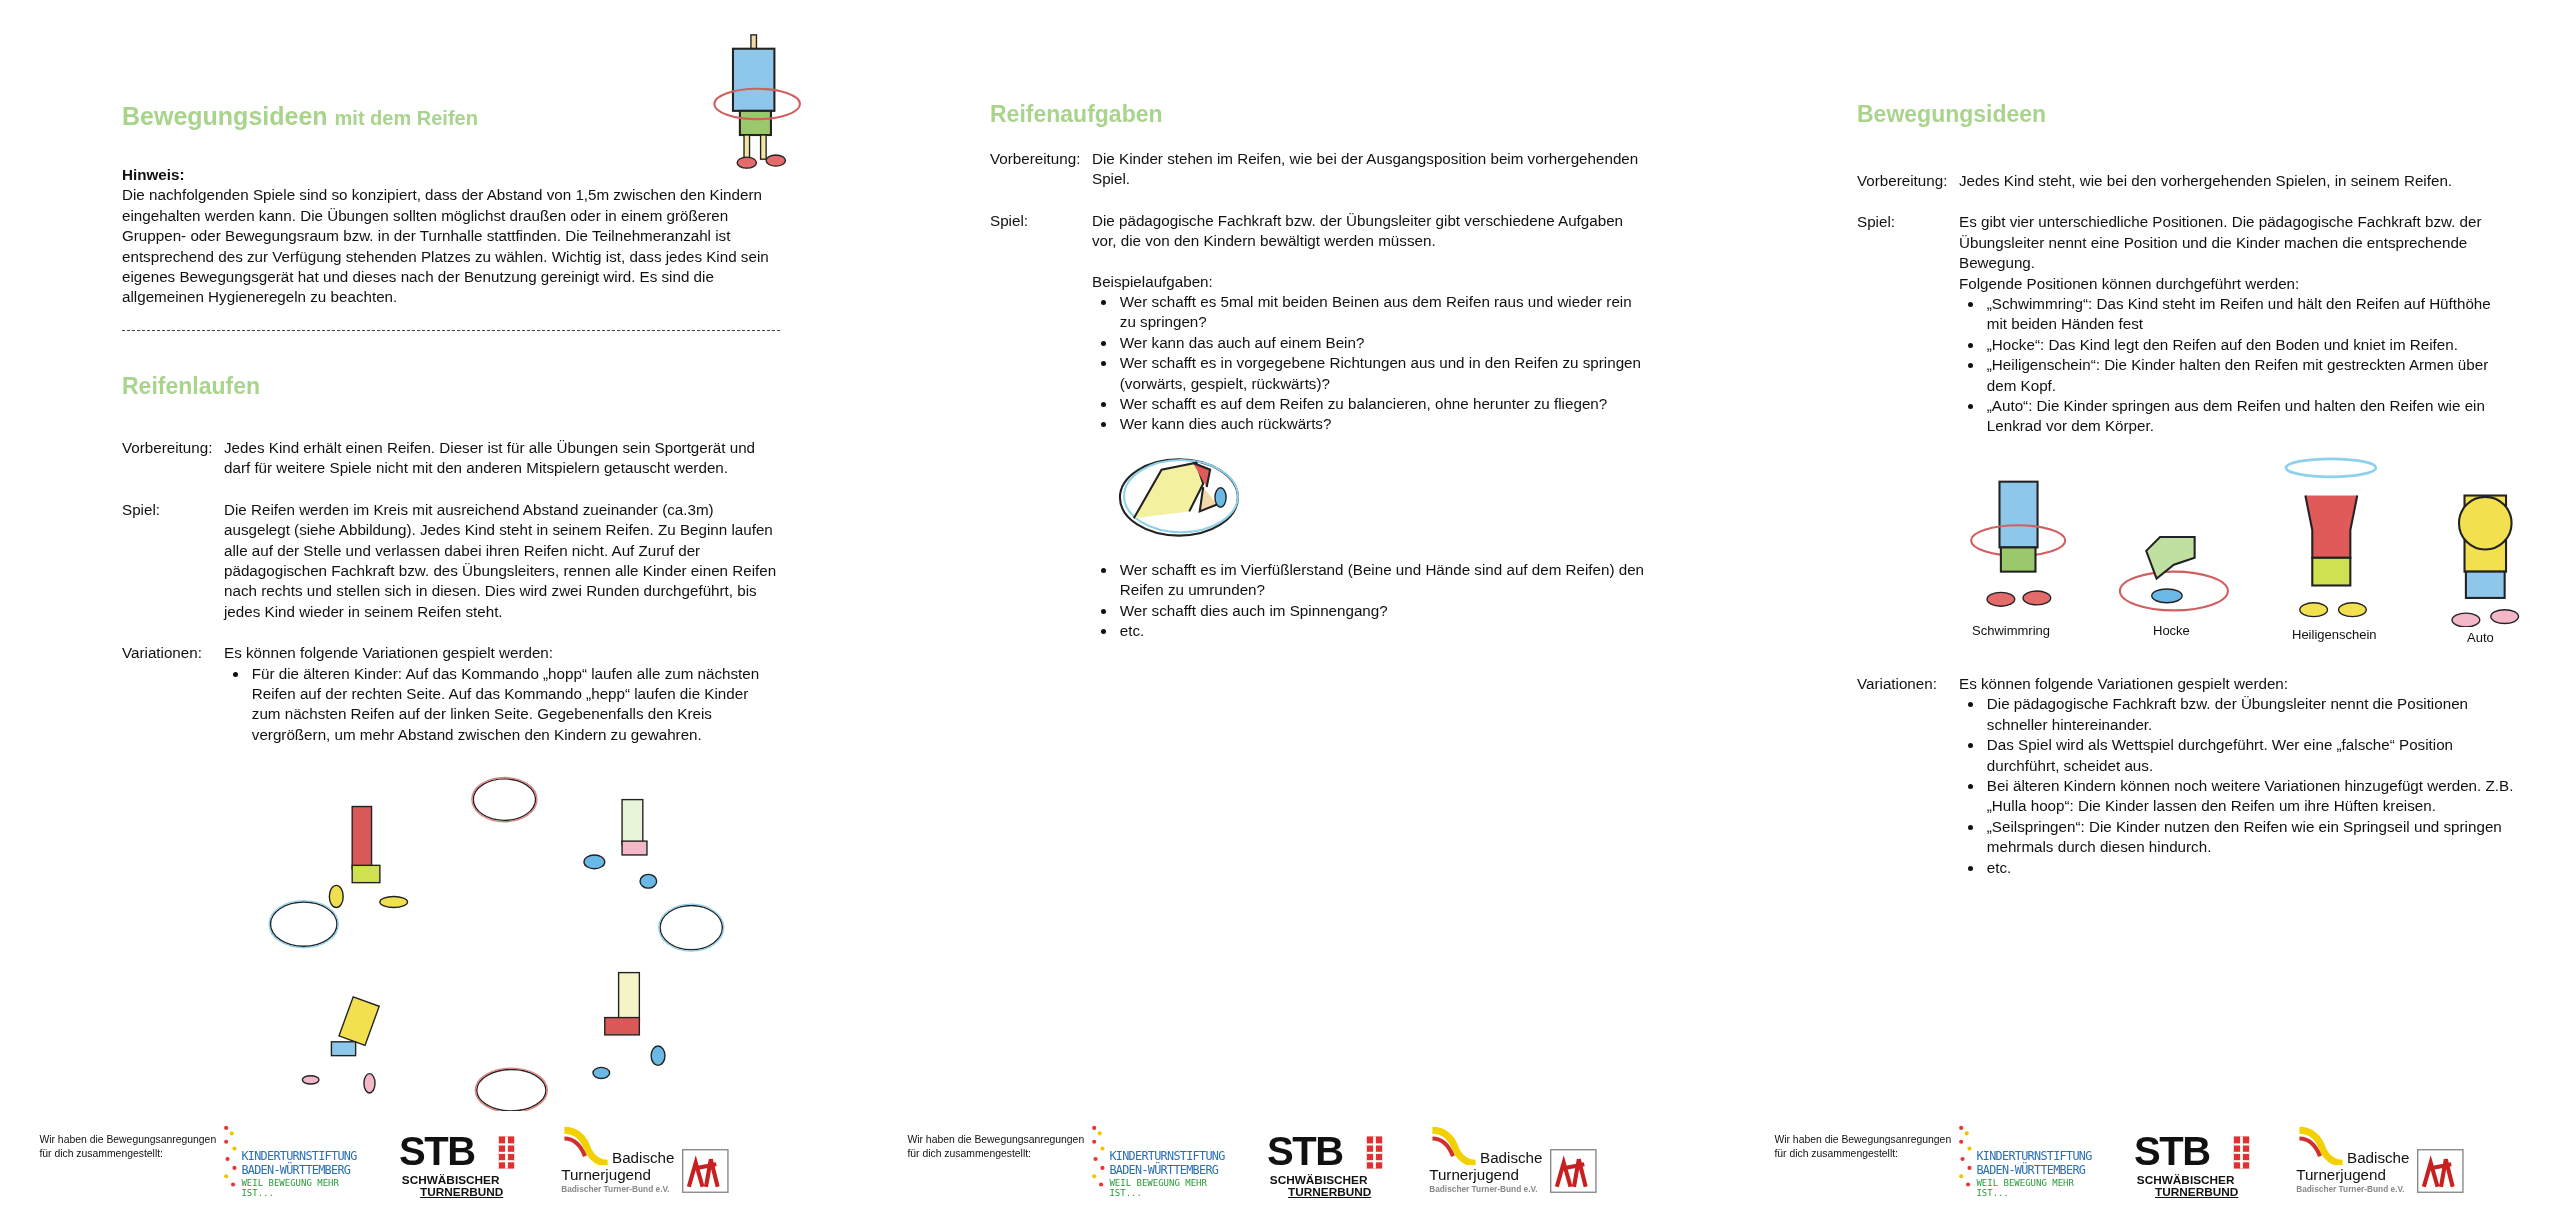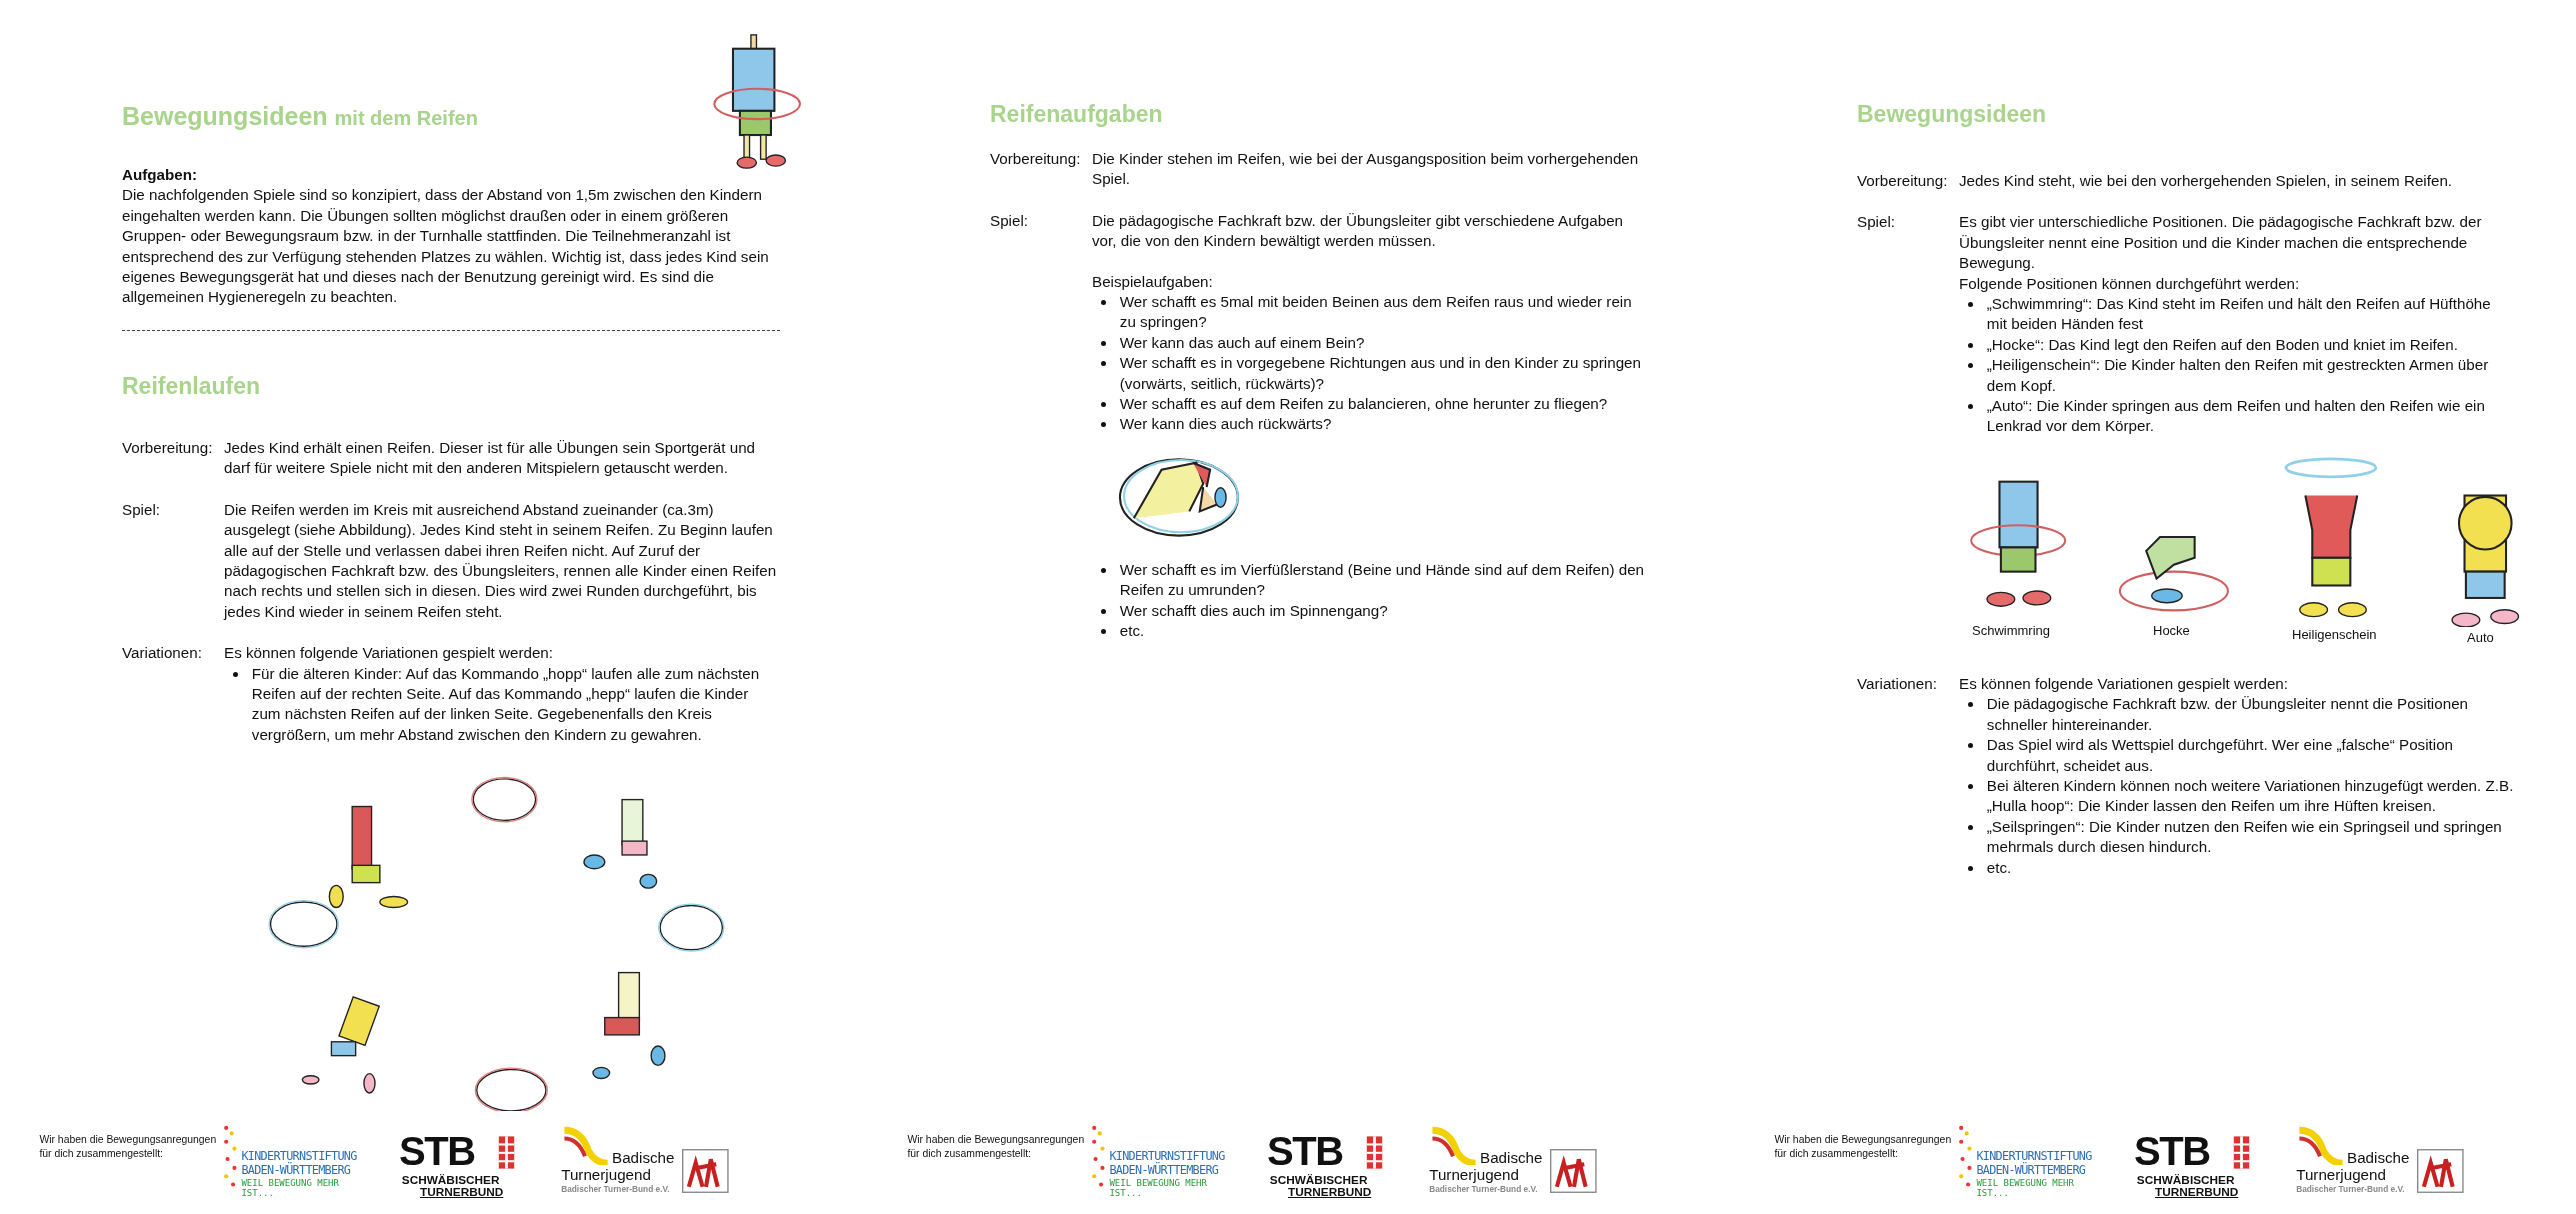--- a/index.html
+++ b/index.html
@@ -53,21 +53,21 @@
     <rect x="30" y="30" width="60" height="90" fill="#8fc7ea" stroke="#222" stroke-width="3"></rect>
     <rect x="40" y="120" width="45" height="35" fill="#9ac86a" stroke="#222" stroke-width="3"></rect>
     <rect x="46" y="155" width="8" height="35" fill="#f3e7a0" stroke="#222" stroke-width="2"></rect>
     <rect x="70" y="155" width="8" height="35" fill="#f3e7a0" stroke="#222" stroke-width="2"></rect>
     <ellipse cx="50" cy="195" rx="14" ry="8" fill="#e56a6a" stroke="#222" stroke-width="2"></ellipse>
     <ellipse cx="92" cy="192" rx="14" ry="8" fill="#e56a6a" stroke="#222" stroke-width="2"></ellipse>
     <ellipse cx="65" cy="110" rx="62" ry="22" fill="none" stroke="#d06060" stroke-width="3"></ellipse>
   </svg>
 
   <div class="content" style="top:165px">
-    <div class="hint-title">Aufgaben:</div>
+    <div class="hint-title">Hinweis:</div>
     <div>Die nachfolgenden Spiele sind so konzipiert, dass der Abstand von 1,5m zwischen den Kindern eingehalten werden kann. Die Übungen sollten möglichst draußen oder in einem größeren Gruppen- oder Bewegungsraum bzw. in der Turnhalle stattfinden. Die Teilnehmeranzahl ist entsprechend des zur Verfügung stehenden Platzes zu wählen. Wichtig ist, dass jedes Kind sein eigenes Bewegungsgerät hat und dieses nach der Benutzung gereinigt wird. Es sind die allgemeinen Hygieneregeln zu beachten.</div>
   </div>
 
   <div class="dashline"></div>
 
   <div class="h-sec" style="top:373px">Reifenlaufen</div>
 
   <div class="content" style="top:438px">
     <div class="row">
       <div class="lbl">Vorbereitung:</div>
@@ -182,21 +182,21 @@
     </div>
     <div class="row">
       <div class="lbl">Spiel:</div>
       <div class="txt">
         <div>Die pädagogische Fachkraft bzw. der Übungsleiter gibt verschiedene Aufgaben vor, die von den Kindern bewältigt werden müssen.</div>
         <div style="height:20px"></div>
         <div>Beispielaufgaben:</div>
         <ul>
           <li>Wer schafft es 5mal mit beiden Beinen aus dem Reifen raus und wieder rein zu springen?</li>
           <li>Wer kann das auch auf einem Bein?</li>
-          <li>Wer schafft es in vorgegebene Richtungen aus und in den Kinder zu springen (vorwärts, seitlich, rückwärts)?</li>
+          <li>Wer schafft es in vorgegebene Richtungen aus und in den Reifen zu springen (vorwärts, gespielt, rückwärts)?</li>
           <li>Wer schafft es auf dem Reifen zu balancieren, ohne herunter zu fliegen?</li>
           <li>Wer kann dies auch rückwärts?</li>
         </ul>
         <svg width="222" height="111" style="margin:7px 0 0 21px;display:block" viewBox="0 0 320 160">
           <ellipse cx="95" cy="80" rx="85" ry="55" fill="none" stroke="#222" stroke-width="3"></ellipse>
           <ellipse cx="98" cy="78" rx="82" ry="52" fill="none" stroke="#8fd0ea" stroke-width="3"></ellipse>
           <path d="M30 110 L70 40 L120 30 L130 60 L110 100" fill="#f3f0a0" stroke="#222" stroke-width="3"></path>
           <path d="M115 30 L140 40 L135 65" fill="#e05a5a" stroke="#222" stroke-width="3"></path>
           <path d="M130 65 L125 100 L150 90" fill="#f3d9a8" stroke="#222" stroke-width="3"></path>
           <ellipse cx="155" cy="80" rx="8" ry="14" fill="#6ab8e6" stroke="#222" stroke-width="2"></ellipse>

